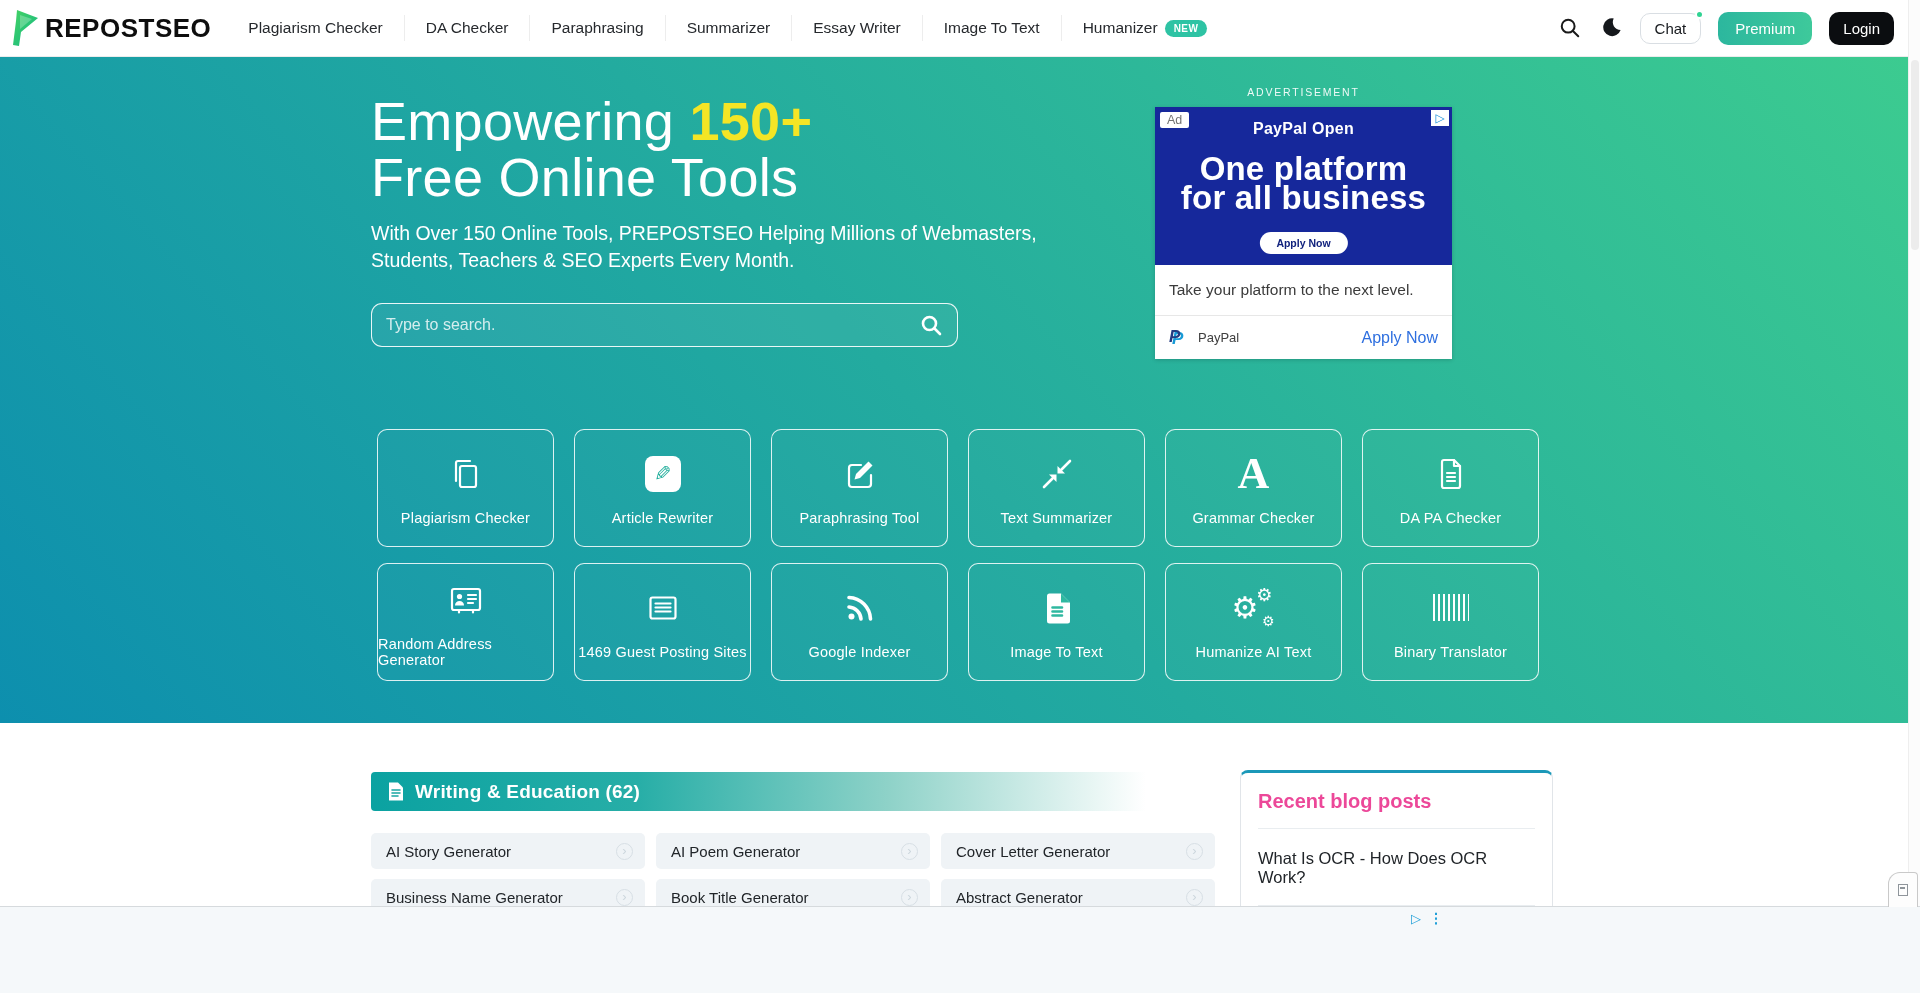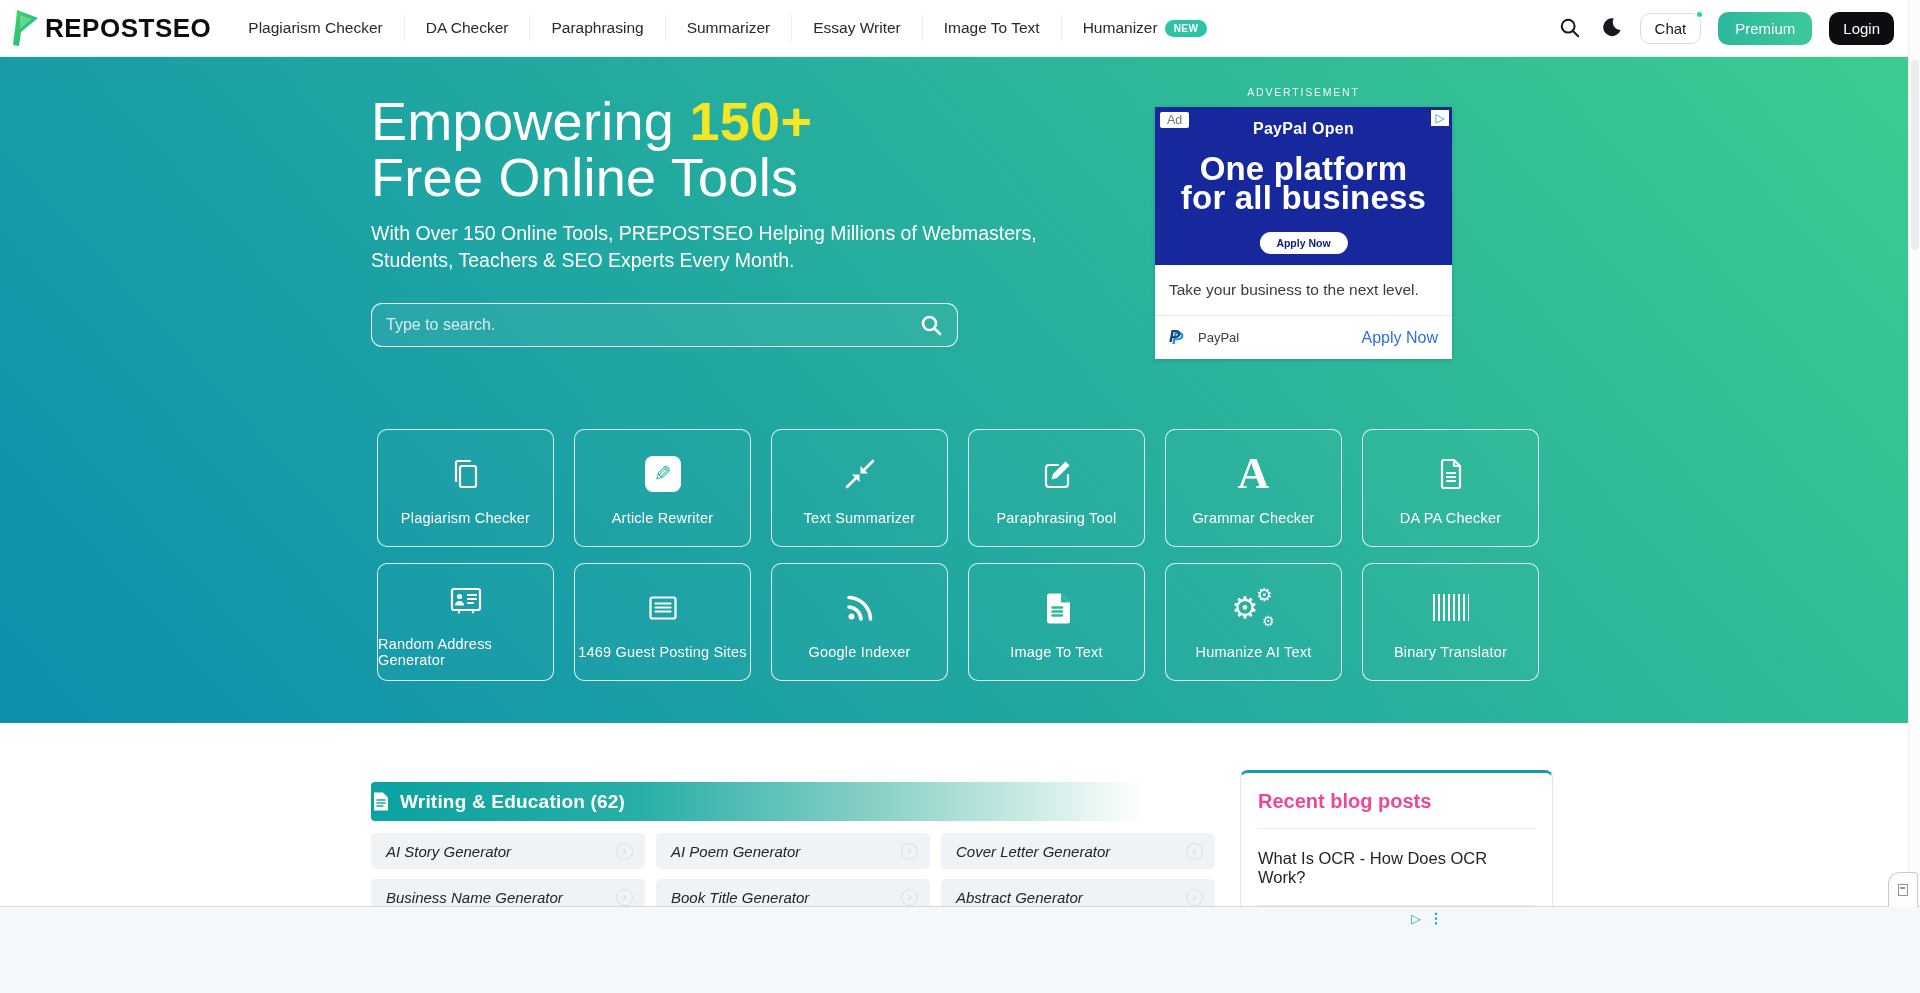--- a/index.html
+++ b/index.html
@@ -86,29 +86,29 @@
   .pencil-glyph { color:#26b09e; font-size:21px; transform:scaleX(-1); }
   .gears { position:relative; width:44px; height:44px; color:#fff; }
   .gear-big { position:absolute; left:0; top:7px; font-size:30px; line-height:30px; }
   .gear-small { position:absolute; right:3px; top:0; font-size:18px; line-height:18px; }
   .gear-tiny { position:absolute; right:1px; bottom:2px; font-size:14px; line-height:14px; }
   .barcode { width:36px; height:27px;
              background:repeating-linear-gradient(90deg,#fff 0 2px, rgba(255,255,255,0) 2px 5px); }
 
   
   .white-section { position:absolute; top:723px; left:0; width:1920px; height:270px; background:#fff; }
-  .section-header { position:absolute; left:371px; top:59px; width:833px; height:39px; border-radius:4px;
+  .section-header { position:absolute; left:371px; top:49px; width:833px; height:39px; border-radius:4px;
                     background:linear-gradient(90deg,#0ba2a1 0%, #27aea7 32%, #8ed2c8 62%, rgba(255,255,255,0) 93%);
-                    display:flex; align-items:center; gap:11px; padding-left:2px; }
+                    display:flex; align-items:center; gap:11px; padding-left:17px; }
   .section-title { color:#fff; font-size:19px; font-weight:bold; letter-spacing:.2px; }
   .tool-list { position:absolute; left:371px; top:110px; display:grid;
                grid-template-columns:repeat(3,274px); grid-auto-rows:36px; gap:10px 11px; }
   .list-item { background:#eff3f6; border-radius:5px; display:flex; align-items:center;
                justify-content:space-between; padding:0 12px 0 15px; font-size:15px; color:#212529;
-               cursor:pointer;font-style:italic; }
+               cursor:pointer; }
   .chev-circle { width:17px; height:17px; border:1.5px solid #d7dfe5; border-radius:50%; color:#ccd6dd;
                  display:flex; align-items:center; justify-content:center; font-size:13px; line-height:1;
                  padding-bottom:2px; }
   .blog-card { position:absolute; left:1240px; top:47px; width:313px; height:195px; background:#fff;
                border:1px solid #e1e5e9; border-top:3px solid #1b98b8; border-radius:8px 8px 0 0;
                padding:17px 17px 0; }
   .blog-title { font-size:20px; font-weight:bold; color:#ec4899; padding-bottom:15px;
                 border-bottom:1px solid #e9edf0; }
   .blog-post { font-size:16.5px; color:#212529; padding:20px 0 18px; border-bottom:1px solid #e9edf0;
                cursor:pointer; }
@@ -210,21 +210,21 @@
     <div class="ad-blue">
       <span class="ad-badge">Ad</span>
       <span class="ad-choices">▷</span>
       <div class="ad-brandline">PayPal Open</div>
       <div class="ad-headline">
         <span>One platform</span><br>
         <span>for all business</span>
       </div>
       <button class="ad-cta">Apply Now</button>
     </div>
-    <div class="ad-body">Take your business to the next level.</div>
+    <div class="ad-body">Take your platform to the next level.</div>
     <div class="ad-footer">
       <span class="pp-wrap">
         <span class="pp-mark">
           <span class="pp-p2">P</span>
             <span class="pp-p1">P</span>
         </span>
         <span class="pp-name">PayPal</span>
       </span>
       <span class="ad-link">Apply Now</span>
     </div>
@@ -246,38 +246,38 @@
       <span class="tool-icon">
         <span class="pencil-box">
             <span class="pencil-glyph">✎</span>
           </span>
       </span>
       <span class="tool-label">Article Rewriter</span>
     </div>
 
     <div class="tool-card">
       <span class="tool-icon">
+        <svg width="40" height="40" viewBox="0 0 40 40" fill="none" stroke="#fff" stroke-width="2.2" stroke-linecap="round" stroke-linejoin="round">
+          <path d="M31 21 v9 a3 3 0 0 1 -3 3 H12 a3 3 0 0 1 -3 -3 V14 a3 3 0 0 1 3 -3 h9"></path>
+          <path d="M28.5 7.5 l4 4 -12.5 12.5 -5.5 1.5 1.5 -5.5 z" fill="#fff" stroke="none"></path>
+        </svg>
+      </span>
+      <span class="tool-label">Paraphrasing Tool</span>
+    </div>
+
+    <div class="tool-card">
+      <span class="tool-icon">
         <svg width="40" height="40" viewBox="0 0 40 40" fill="none" stroke="#fff" stroke-width="2.6" stroke-linecap="round">
           <path d="M24.5 15.5 L33 7"></path>
             <path d="M15.5 24.5 L7 33"></path>
           <polygon points="20.5,19.5 20.5,12 28,19.5" fill="#fff" stroke="none"></polygon>
           <polygon points="19.5,20.5 19.5,28 12,20.5" fill="#fff" stroke="none"></polygon>
         </svg>
       </span>
       <span class="tool-label">Text Summarizer</span>
-    </div>
-
-    <div class="tool-card">
-      <span class="tool-icon">
-        <svg width="40" height="40" viewBox="0 0 40 40" fill="none" stroke="#fff" stroke-width="2.2" stroke-linecap="round" stroke-linejoin="round">
-          <path d="M31 21 v9 a3 3 0 0 1 -3 3 H12 a3 3 0 0 1 -3 -3 V14 a3 3 0 0 1 3 -3 h9"></path>
-          <path d="M28.5 7.5 l4 4 -12.5 12.5 -5.5 1.5 1.5 -5.5 z" fill="#fff" stroke="none"></path>
-        </svg>
-      </span>
-      <span class="tool-label">Paraphrasing Tool</span>
     </div>
 
     <div class="tool-card">
       <span class="tool-icon">
           <span class="serif-a">A</span>
         </span>
       <span class="tool-label">Grammar Checker</span>
     </div>
 
     <div class="tool-card">

